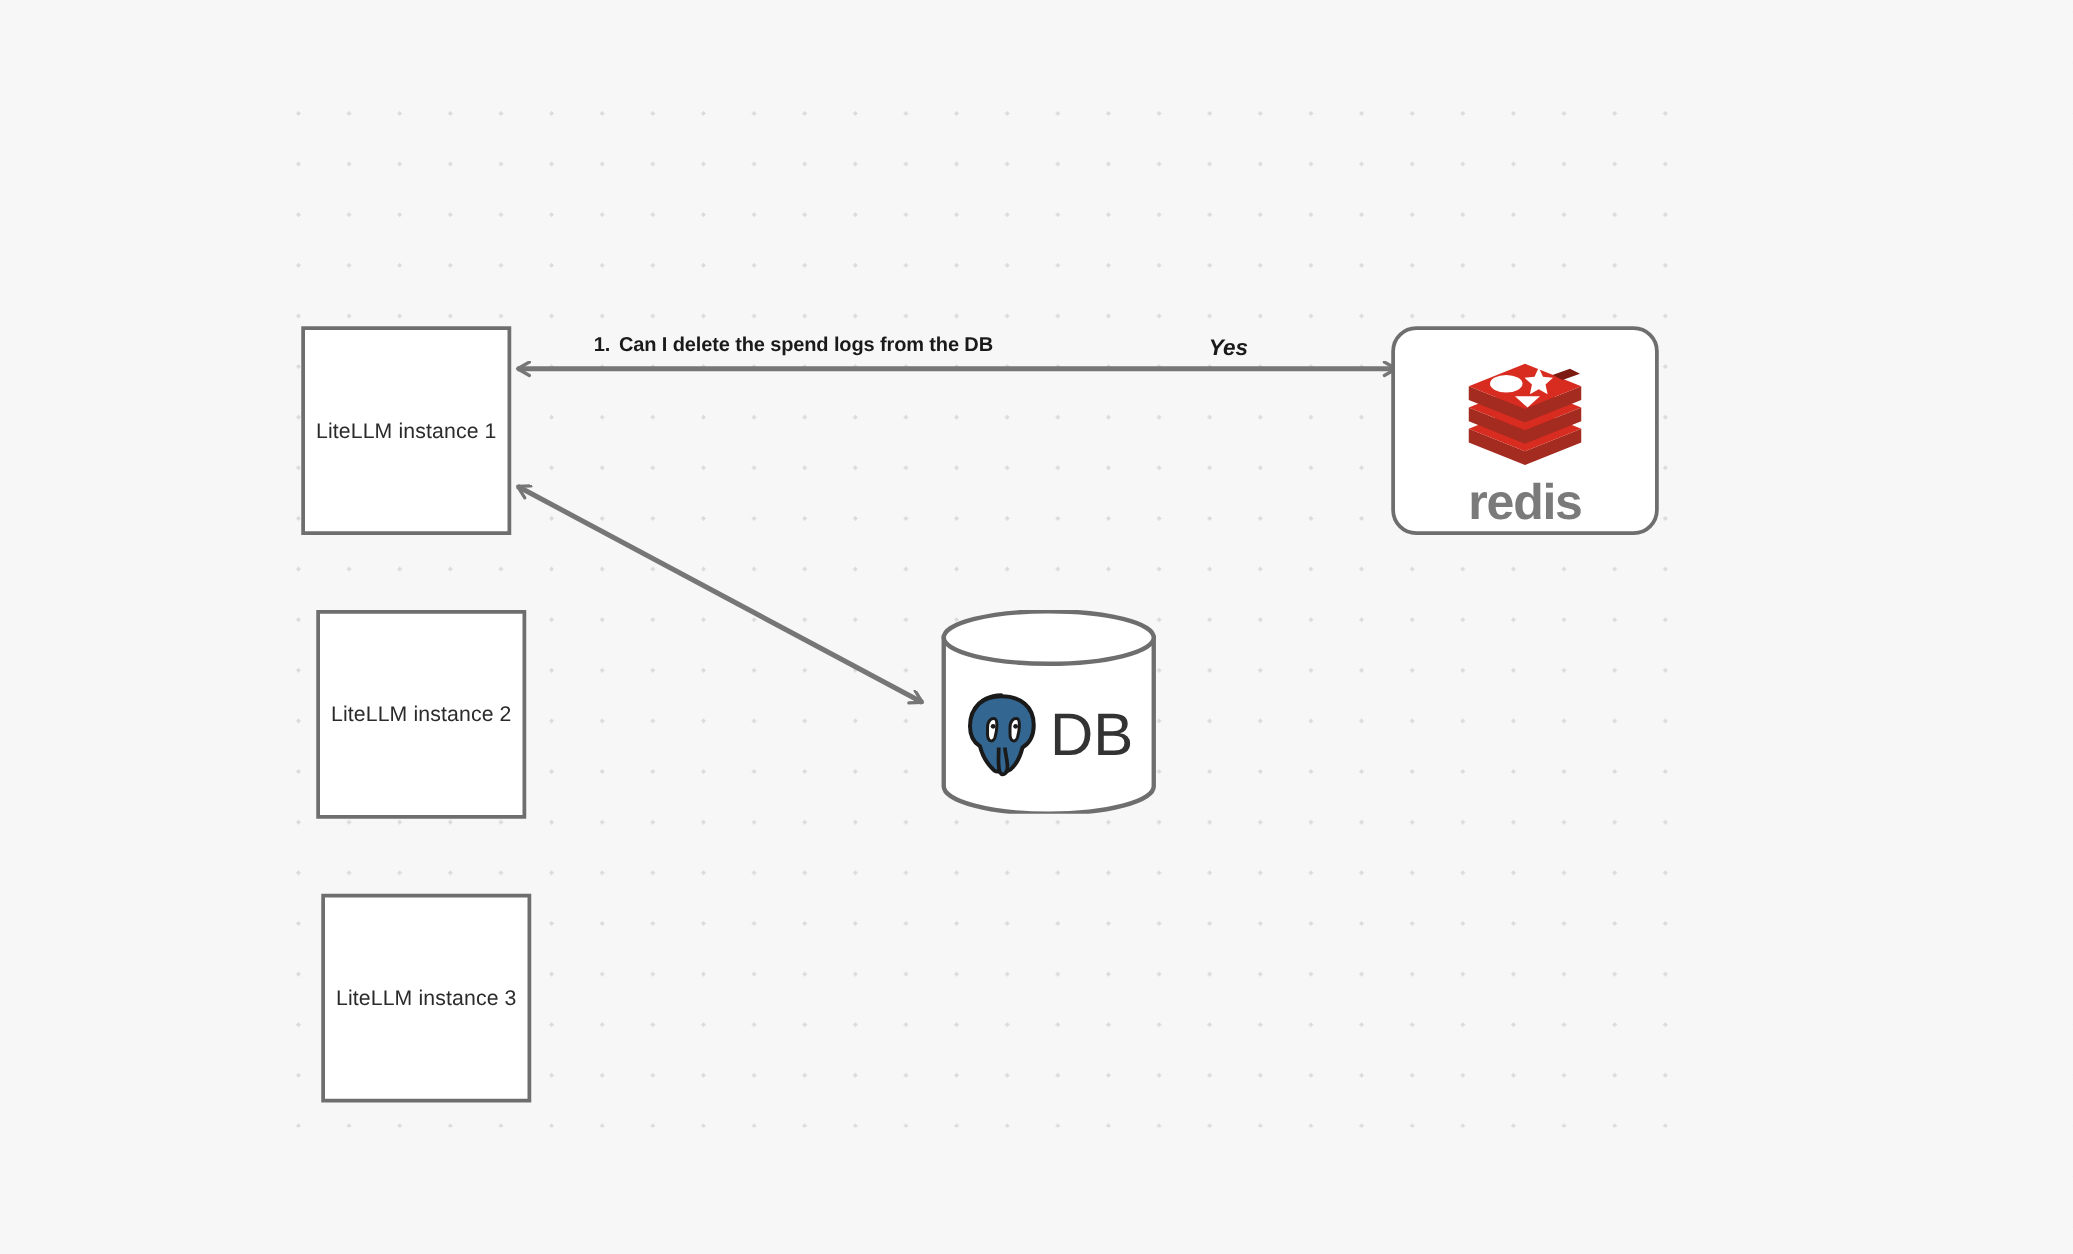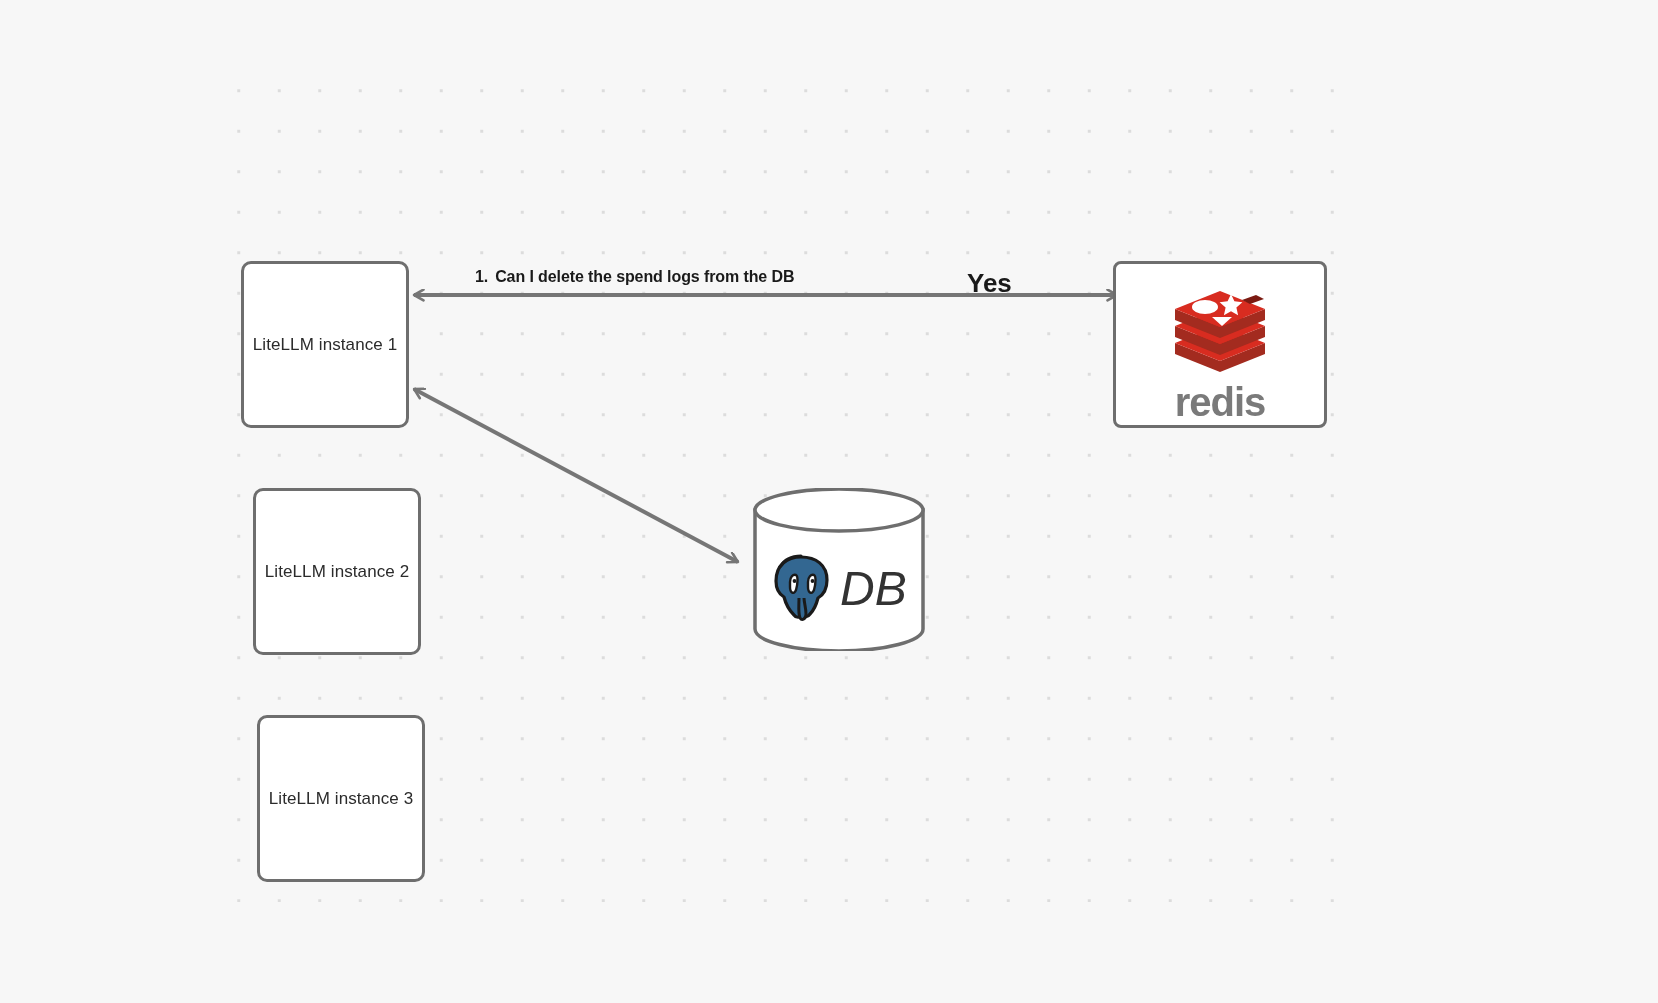--- a/index.html
+++ b/index.html
@@ -25,37 +25,37 @@
   }
   .band-left  { left: 0;   top: 0; width: 212px; height: 1003px; }
   .band-right { left: 1345px; top: 0; width: 313px; height: 1003px; }
   .band-top   { left: 0;   top: 0; width: 1658px; height: 52px; }
   .band-bottom{ left: 0;   top: 902px; width: 1658px; height: 101px; }
 
   .node-box {
     position: absolute;
     background: #ffffff;
     border: 3.5px solid #6e6e6e;
-    border-radius: 10px;
+    border-radius: 0;
     box-sizing: border-box;
     display: flex;
     align-items: center;
     justify-content: center;
   }
   .node-box .node-label {
     font-size: 17px;
     color: #2b2b2b;
     font-family: "Liberation Sans", sans-serif;
     letter-spacing: 0.1px;
   }
   .redis-node {
     position: absolute;
     background: #ffffff;
     border: 3.5px solid #6e6e6e;
-    border-radius: 8px;
+    border-radius: 20px;
     box-sizing: border-box;
     display: flex;
     flex-direction: column;
     align-items: center;
     justify-content: center;
   }
   svg.layer {
     position: absolute;
     left: 0; top: 0;
     width: 1658px;
@@ -69,23 +69,24 @@
     font-size: 16px;
     color: #1a1a1a;
     white-space: nowrap;
     letter-spacing: -0.1px;
   }
   .label-num { margin-right: 7px; }
   .yes-label {
     position: absolute;
     font-family: "Liberation Sans", sans-serif;
     font-weight: bold;
-    font-size: 26px;
+    font-size: 18px;
     color: #1a1a1a;
     white-space: nowrap;
+    font-style: italic;
   }
   .db-cyl-label {
     position: absolute;
     font-family: "Liberation Sans", sans-serif;
     font-size: 48px;
     color: #333333;
     letter-spacing: 0px;
   }
 </style>
 </head>
@@ -144,21 +145,21 @@
 
         <ellipse cx="75" cy="43" rx="13" ry="7" fill="#ffffff"></ellipse>
         <path d="M101,30 l3.4,7.3 l8,0.9 l-6,5.3 l1.7,7.8 l-7.1,-4 l-7.1,4 l1.7,-7.8 l-6,-5.3 l8,-0.9 Z" fill="#ffffff"></path>
         <path d="M82,53 l20,0 l-10,9 Z" fill="#ffffff"></path>
         <path d="M112,36 L126,31 L134,35 L120,40 Z" fill="#7b1b12"></path>
       </g>
     </svg>
     <div style="font-family:'Liberation Sans',sans-serif; font-size:40px; font-weight:bold; color:#7a7a7a; letter-spacing:-1px; margin-top:-12px;">redis</div>
   </div>
 
-  <div style="position:absolute; left:752px; top:488px; width:174px; height:163px;font-style:italic;">
+  <div style="position:absolute; left:752px; top:488px; width:174px; height:163px;">
     <svg width="174" height="163" viewBox="0 0 174 163">
       <path d="M3,22 L3,141 A84,22 0 0 0 171,141 L171,22 Z" fill="#ffffff" stroke="#6e6e6e" stroke-width="3.5"></path>
       <ellipse cx="87" cy="22" rx="84" ry="21" fill="#ffffff" stroke="#6e6e6e" stroke-width="3.5"></ellipse>
     </svg>
     
     <svg style="position:absolute; left:14px; top:63px;" width="72" height="72" viewBox="0 0 72 72">
       <g stroke="#1a1a1a" stroke-width="3.2" stroke-linejoin="round" fill="#336791">
         <path d="M10,30 C10,14 21,6 35,6 C50,6 61,14 61,29 C61,38 57,44 52,47
                  C50,55 47,60 44,63 C42,66 38,67 36,64 C34,67 30,67 28,64
                  C24,60 20,54 18,46 C13,43 10,37 10,30 Z"></path>

